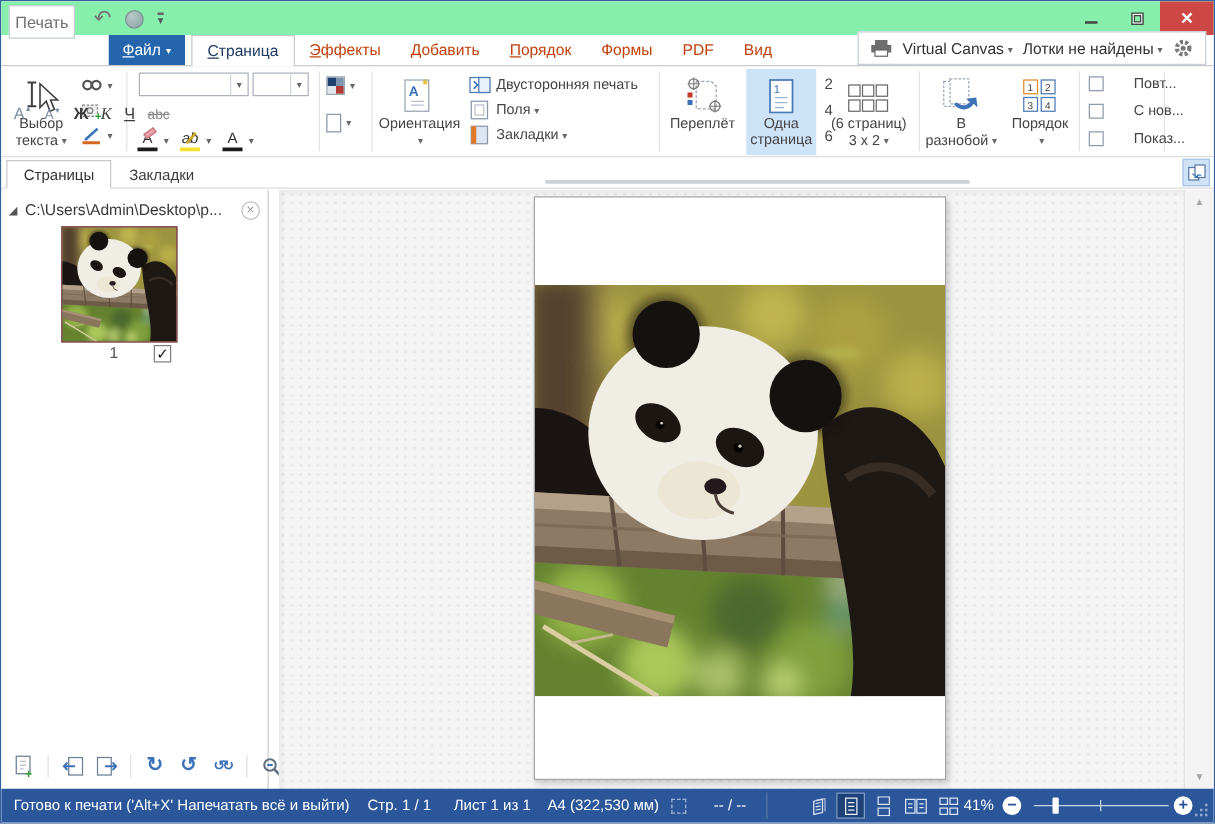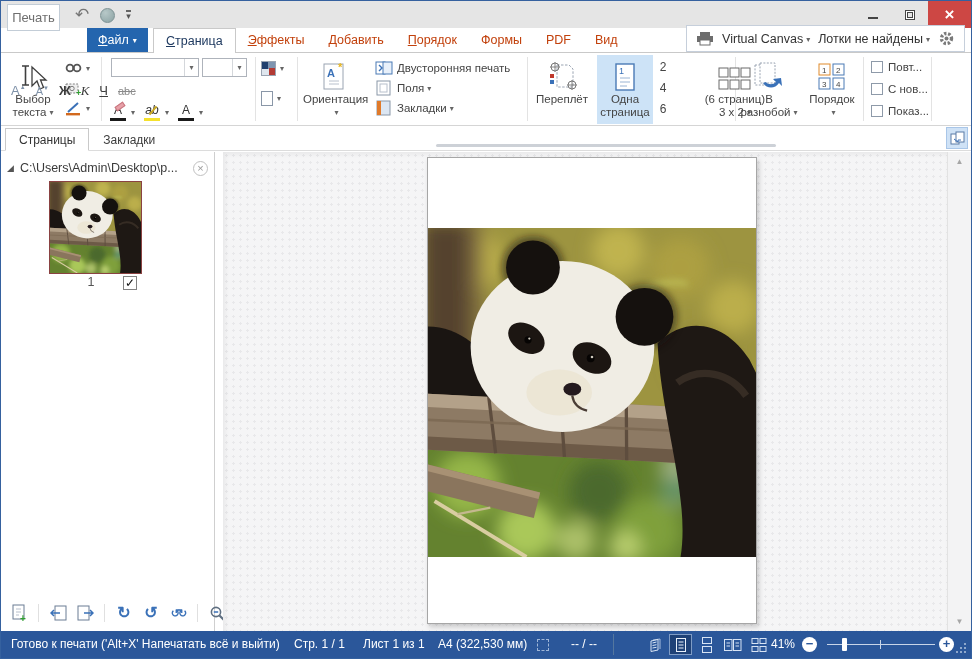--- a/index.html
+++ b/index.html
@@ -4,21 +4,21 @@
 <style>
   html,body{margin:0;padding:0;background:#d8d8d8;}
   *{box-sizing:border-box;}
   .window{position:relative;width:972px;height:659px;border:1px solid #35619f;background:#fff;
     font-family:"Liberation Sans",sans-serif;font-size:12px;color:#444;overflow:hidden;}
   .dd::after{content:"▾";font-size:8px;color:#666;margin-left:3px;vertical-align:1px;}
   .ddw::after{content:"▾";font-size:8px;color:#fff;margin-left:4px;vertical-align:1px;}
   .accel::first-letter{text-decoration:underline;}
 
   
-  .titlebar{position:relative;height:27px;background:#e5e5e5;}
+  .titlebar{position:relative;height:27px;background:#86efac;}
   .print-btn{position:absolute;left:6px;top:3px;width:53px;height:27px;line-height:25px;text-align:center;
     border:1px solid #c3cdd7;color:#6f6f6f;font-size:13px;background:#fff;z-index:4;}
   .qat{position:absolute;left:74px;top:2px;height:24px;display:flex;align-items:center;gap:11px;}
   .undo{font-size:17px;color:#767676;line-height:20px;}
   .circ{width:15px;height:15px;border-radius:50%;background:radial-gradient(circle at 35% 30%,#b7c8c8,#8ba2a3);border:1px solid #7d9294;}
   .qat-dd{font-size:9px;color:#555;border-top:2px solid #666;line-height:8px;padding-top:0px;}
   .title{position:absolute;left:246px;top:6px;font-size:12.5px;color:#1e1e1e;white-space:nowrap;}
   .wctrl{position:absolute;right:0;top:0;display:flex;height:27px;}
   .wbtn{width:37px;height:27px;display:flex;align-items:center;justify-content:center;}
   .min-glyph{width:10px;height:2px;background:#444;margin-top:6px;}
@@ -42,21 +42,21 @@
   .smallrow{display:flex;align-items:center;height:20px;gap:3px;}
   .combo{position:absolute;height:19px;border:1px solid #aeb3bb;background:#fff;}
   .combo .cdd{position:absolute;right:0;top:0;bottom:0;width:14px;border-left:1px solid #d4d7db;color:#666;font-size:8px;display:flex;align-items:center;justify-content:center;}
   .fmtrow{position:absolute;left:10px;top:30px;display:flex;gap:10px;align-items:baseline;color:#7e91a8;font-size:13px;}
   .fmtrow .dk{color:#3d3d3d;}
   .clrrow{position:absolute;left:6px;top:50px;display:flex;gap:2px;align-items:center;}
   .clrbtn{width:22px;height:19px;position:relative;text-align:center;font-size:12px;color:#333;}
   .clrbtn .bar{position:absolute;left:3px;right:3px;bottom:1px;height:3px;}
   .ddbit{font-size:8px;color:#666;margin-right:4px;}
   .chk{width:12px;height:12px;border:1px solid #8e9aa9;background:#fff;display:inline-block;}
-  .chkrow{position:absolute;left:0;display:flex;align-items:center;gap:5px;font-size:11.5px;color:#444;}
+  .chkrow{position:absolute;left:0;display:flex;align-items:center;gap:24px;font-size:11.5px;color:#444;}
   .numbtn{height:21px;line-height:21px;font-size:12px;color:#444;text-align:center;width:14px;}
 
   .pgico{width:12px;height:15px;border:1px solid #8a97a8;background:#fff;position:relative;display:inline-block;}
 
   
   .substrip{position:relative;height:25px;background:#fff;border-bottom:1px solid #dcdcdc;}
   .pane-tabs{position:absolute;left:4px;bottom:-1px;display:flex;z-index:2;}
   .ptab{padding:0 13px;height:23px;line-height:22px;font-size:12px;color:#3c3c3c;border:1px solid transparent;}
   .ptab.active{border:1px solid #c9c9c9;border-bottom:1px solid #fff;background:#fff;color:#333;}
   .hthumb{position:absolute;left:435px;top:18px;width:340px;height:3px;background:#cdd1d7;border-radius:2px;}
@@ -372,21 +372,21 @@
           </svg>
       </div>
       <div>Одна</div>
       <div>страница</div>
     </div>
     <div style="position:absolute;left:655px;top:4px">
       <div class="numbtn">2</div>
       <div class="numbtn">4</div>
       <div class="numbtn">6</div>
     </div>
-    <div class="bigbtn" style="left:702px;width:64px">
+    <div class="bigbtn" style="left:662px;width:64px">
       <div class="ico">
         <svg width="34" height="24">
             <g fill="#fff" stroke="#6a6a6a">
               <rect x="1" y="1" width="9" height="9"></rect>
               <rect x="12" y="1" width="9" height="9"></rect>
               <rect x="23" y="1" width="9" height="9"></rect>
               <rect x="1" y="13" width="9" height="9"></rect>
               <rect x="12" y="13" width="9" height="9"></rect>
               <rect x="23" y="13" width="9" height="9"></rect>
             </g>

